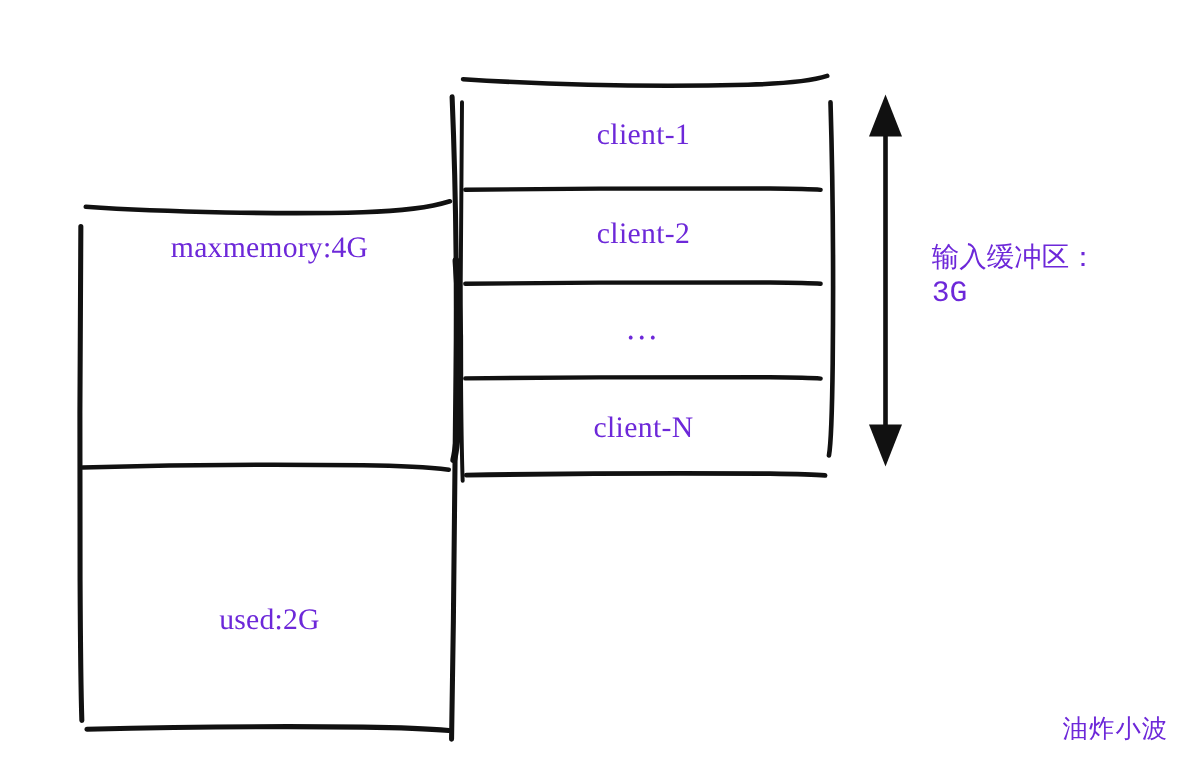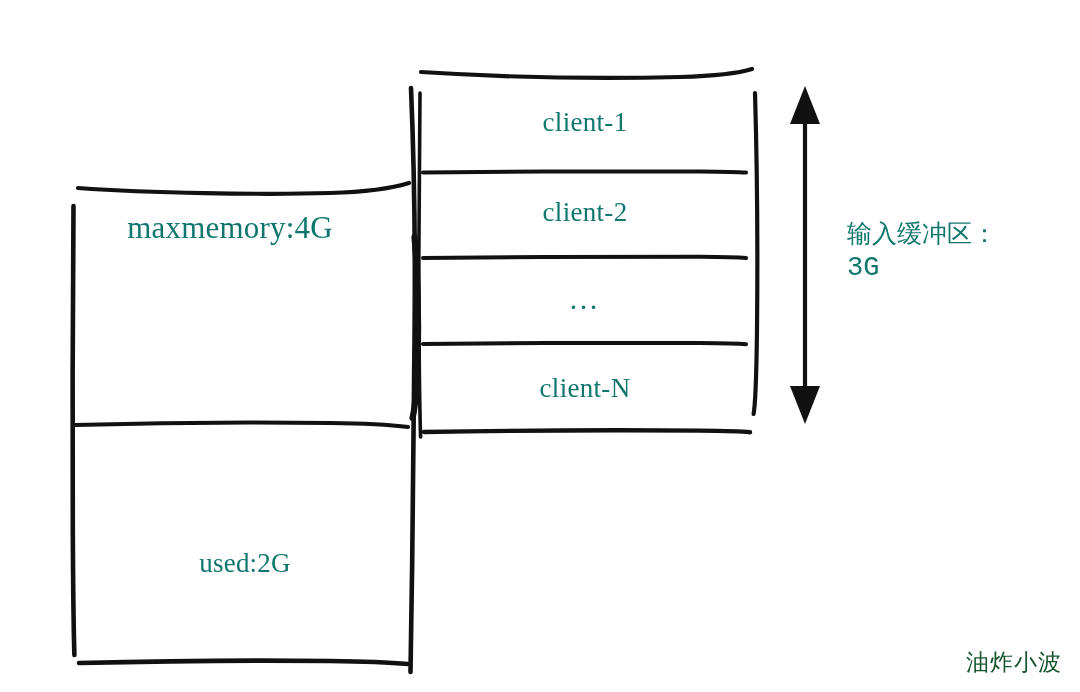--- a/index.html
+++ b/index.html
@@ -21,35 +21,35 @@
   #sketch {
     position: absolute;
     left: 0;
     top: 0;
     width: 1080px;
     height: 692px;
   }
   .label {
     position: absolute;
     white-space: nowrap;
-    color: #0f766e;
+    color: #6d28d9;
     font-family: "Liberation Serif", "DejaVu Serif", serif;
     line-height: 1.18;
     user-select: none;
   }
   .label-center {
     text-align: center;
     transform: translateX(-50%);
   }
 
   
   #label-maxmemory {
-    left: 230px;
+    left: 245px;
     top: 210px;
-    font-size: 31px;
+    font-size: 27px;
     letter-spacing: 0.2px;
   }
   #label-used {
     left: 245px;
     top: 548px;
     font-size: 27px;
     letter-spacing: 0.2px;
   }
 
   
@@ -75,21 +75,21 @@
     font-family: Liberation Mono, monospace;
     font-size: 27px;
   }
 
   
   #watermark {
     position: absolute;
     right: 18px;
     bottom: 14px;
     font-size: 23px;
-    color: #14532d;
+    color: #6d28d9;
     font-family: "DejaVu Sans", "Liberation Sans", sans-serif;
     letter-spacing: 1px;
     user-select: none;
   }
 </style>
 </head>
 <body>
 
 <div id="canvas">
 

